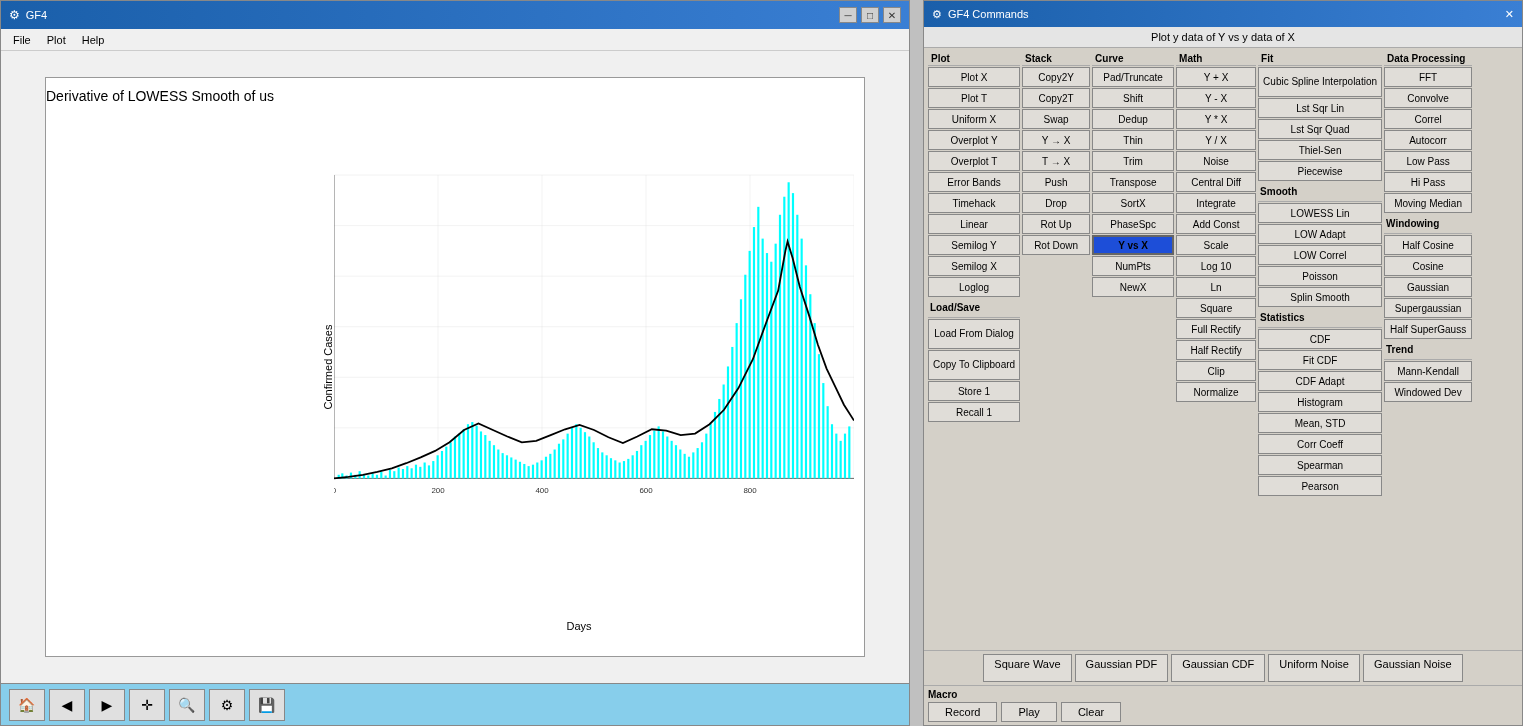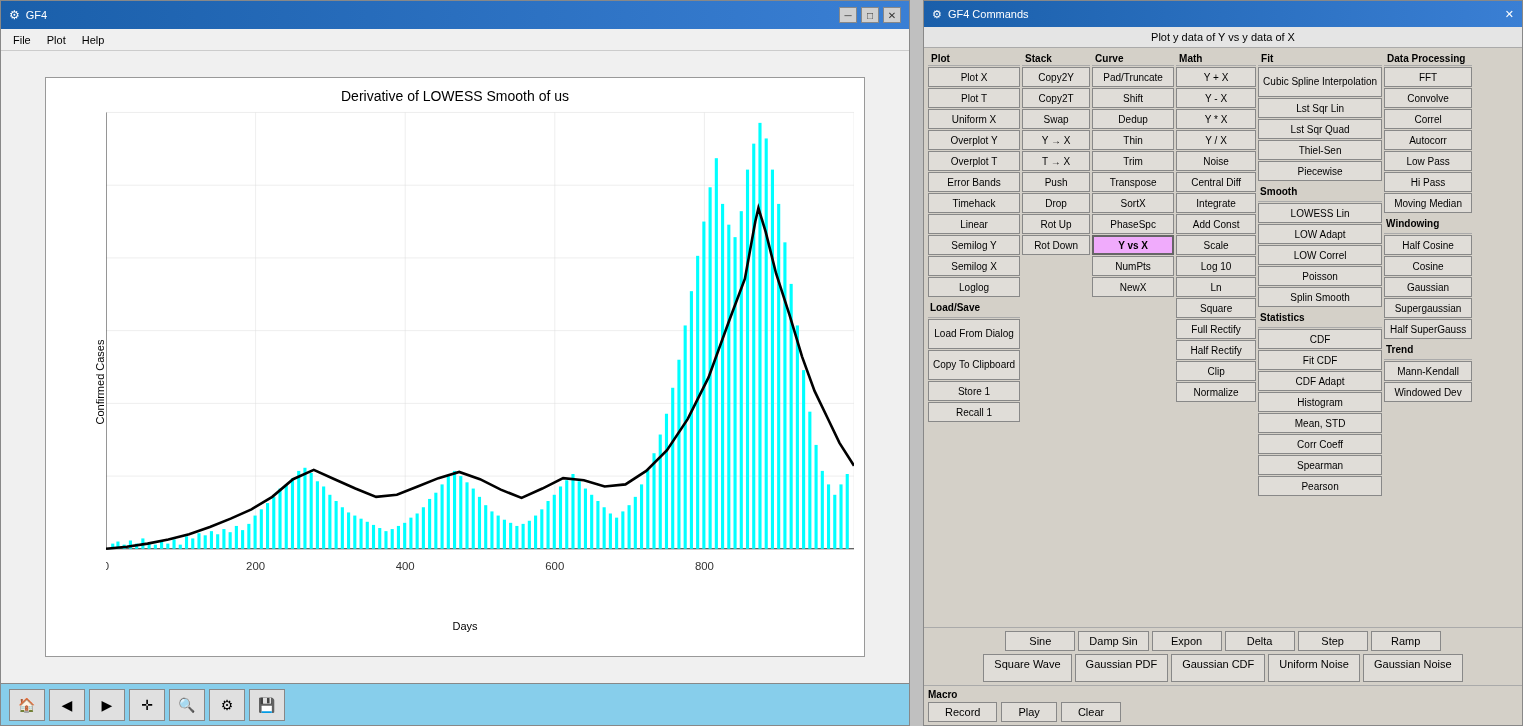--- a/index.html
+++ b/index.html
@@ -75,21 +75,21 @@
       justify-content: center;
       padding: 10px;
       background: #f0f0f0;
     }
     .chart-container {
       width: 820px;
       height: 580px;
       background: white;
       border: 1px solid #999;
       display: flex;
-      flex-direction: column;
+      flex-direction: row;
       position: relative;
     }
     .chart-title {
       text-align: center;
       padding: 10px 0 4px 0;
       font-size: 14px;
       font-weight: normal;
     }
     .chart-inner {
       flex: 1;
@@ -193,21 +193,21 @@
       padding: 2px 4px;
       text-align: center;
       cursor: pointer;
       font-size: 10px;
       white-space: nowrap;
       min-height: 20px;
       display: flex;
       align-items: center;
       justify-content: center;
     }
-    .cmd-btn.active { background: #f0abfc; border: 2px solid #666; font-weight: bold; }
+    .cmd-btn.active { background: #1d4ed8; border: 2px solid #666; font-weight: bold; }
     .cmd-btn.section-label {
       background: #d4d0c8;
       border: none;
       font-style: normal;
       cursor: default;
       font-size: 10px;
       font-weight: bold;
       justify-content: flex-start;
       padding-left: 2px;
       border-bottom: 1px solid #aaa;
@@ -581,28 +581,20 @@
       <div class="cmd-btn">Supergaussian</div>
       <div class="cmd-btn">Half SuperGauss</div>
       <div class="cmd-btn section-label">Trend</div>
       <div class="cmd-btn">Mann-Kendall</div>
       <div class="cmd-btn">Windowed Dev</div>
     </div>
   </div>
 
   <div class="bottom-buttons-area">
     <div class="bottom-row">
-      <div class="bottom-btn">Sine</div>
-      <div class="bottom-btn">Damp Sin</div>
-      <div class="bottom-btn">Expon</div>
-      <div class="bottom-btn">Delta</div>
-      <div class="bottom-btn">Step</div>
-      <div class="bottom-btn">Ramp</div>
-    </div>
-    <div class="bottom-row">
       <div class="bottom-btn" style="white-space:normal;text-align:center;min-height:28px;line-height:1.2;min-width:80px;">Square Wave</div>
       <div class="bottom-btn" style="white-space:normal;text-align:center;min-height:28px;line-height:1.2;min-width:80px;">Gaussian PDF</div>
       <div class="bottom-btn" style="white-space:normal;text-align:center;min-height:28px;line-height:1.2;min-width:80px;">Gaussian CDF</div>
       <div class="bottom-btn" style="white-space:normal;text-align:left;min-height:28px;line-height:1.2;min-width:80px;">Uniform Noise</div>
       <div class="bottom-btn" style="white-space:normal;text-align:center;min-height:28px;line-height:1.2;min-width:80px;">Gaussian Noise</div>
     </div>
   </div>
 
   <div class="macro-section">
     <div class="macro-label">Macro</div>

